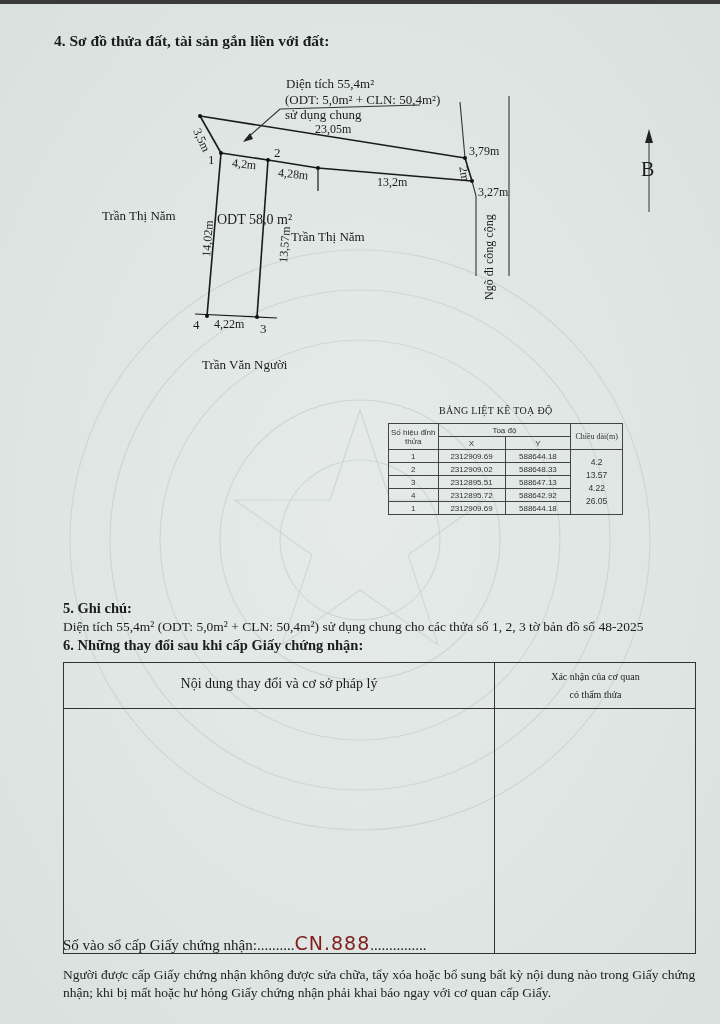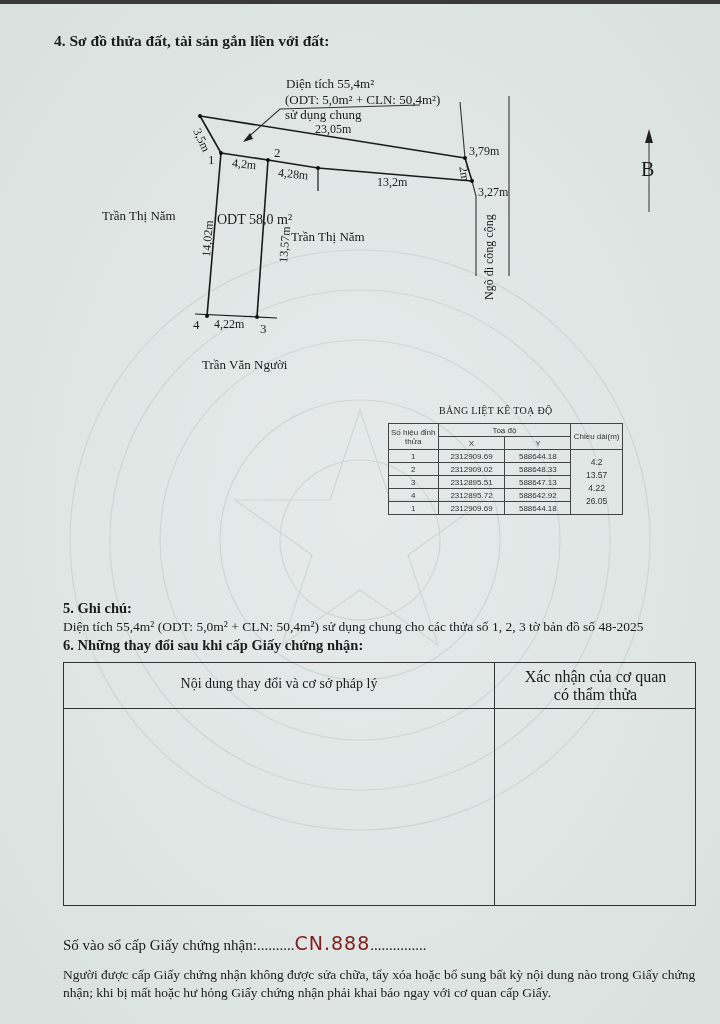--- a/index.html
+++ b/index.html
@@ -20,25 +20,25 @@
   .coord-title { left:439px; top:405px; font-size:10px; letter-spacing:0.3px; }
   table.coords {
     position:absolute; left:388px; top:423px; width:235px;
     border-collapse:collapse; font-family:"Liberation Sans", sans-serif; font-size:8px; color:#333;
   }
   table.coords td, table.coords th { border:1px solid #444; text-align:center; font-weight:normal; padding:0; height:12px; }
   table.coords .len-cell { vertical-align:middle; line-height:13px; font-size:8.5px; }
   .h5 { left:63px; top:600px; font-size:14.5px; font-weight:bold; }
   .note { left:63px; top:619px; font-size:13.5px; }
   .h6 { left:63px; top:637px; font-size:14.5px; font-weight:bold; }
-  .changes { position:absolute; left:63px; top:662px; width:633px; height:244px; border:1.5px solid #333; box-sizing:border-box; }
+  .changes { position:absolute; left:63px; top:662px; width:633px; height:292px; border:1.5px solid #333; box-sizing:border-box; }
   .changes .col-split { position:absolute; left:430px; top:0; width:1px; height:100%; background:#333; }
   .changes .row-split { position:absolute; left:0; top:45px; width:100%; height:1px; background:#333; }
   .changes .hdr1 { position:absolute; left:0; top:13px; width:430px; text-align:center; font-size:14px; }
-  .changes .hdr2 { position:absolute; left:430px; top:5px; width:203px; text-align:center; font-size:16px; line-height:18px; }
+  .changes .hdr2 { position:absolute; left:430px; top:5px; width:203px; text-align:center; font-size:10px; line-height:18px; }
   .regline { left:63px; top:932px; font-size:15px; }
   .regline .dots { letter-spacing:0px; }
   .regline .hand { font-family:"DejaVu Sans", sans-serif; color:#7f1d1d; font-size:19px; letter-spacing:1px; }
   .footer { left:63px; top:966px; font-size:13.5px; line-height:18px; white-space:normal; width:640px; }
 </style>
 </head>
 <body>
 
 <div class="topbar"></div>
 
@@ -124,21 +124,21 @@
 <div class="abs lbl" style="left:202px;top:357px;">Trần Văn Người</div>
 <div class="abs small vert" style="left:482px;top:300px;transform:rotate(-90deg);">Ngõ đi công cộng</div>
 <div class="abs north-b">B</div>
 
 <div class="abs coord-title">BẢNG LIỆT KÊ TOẠ ĐỘ</div>
 <table class="coords">
   <tbody>
       <tr>
     <th rowspan="2" style="width:50px;">Số hiệu đỉnh thửa</th>
     <th colspan="2">Toạ độ</th>
-    <th rowspan="2" style="width:52px;">Chiều dài(m)</th>
+    <th rowspan="2" style="width:52px;font-family:Liberation Serif, serif;">Chiều dài(m)</th>
   </tr>
   <tr>
     <th style="width:67px;">X</th>
     <th style="width:66px;">Y</th>
   </tr>
   <tr>
     <td>1</td>
     <td>2312909.69</td>
     <td>588644.18</td>
     <td rowspan="5" class="len-cell">

